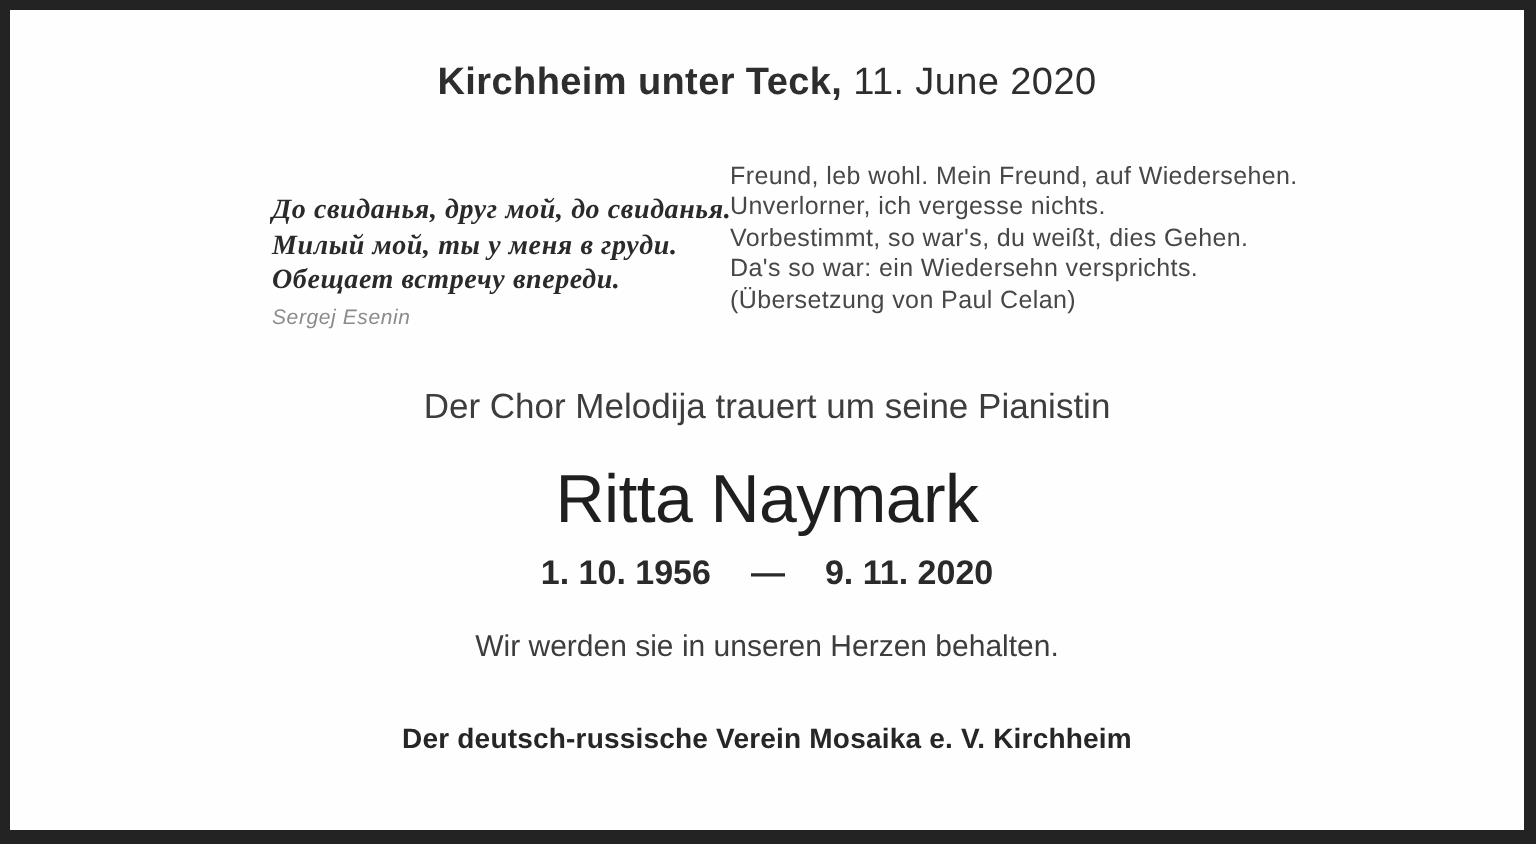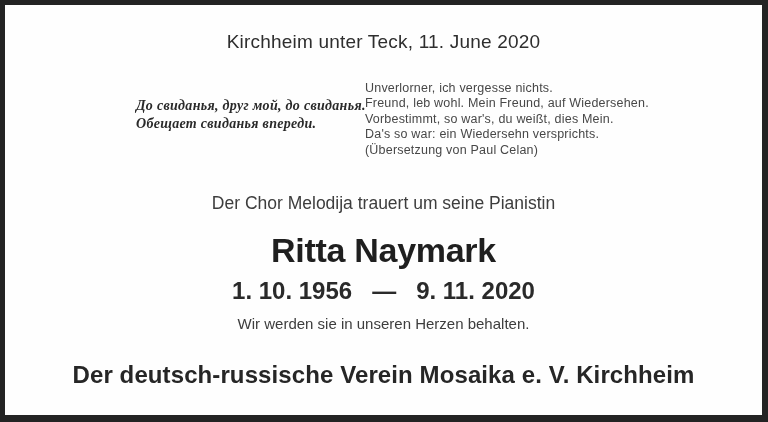--- a/index.html
+++ b/index.html
@@ -22,21 +22,21 @@
   .dateline {
     position: absolute;
     top: 26px;
     left: 0;
     width: 100%;
     text-align: center;
     font-size: 19px;
     color: #2e2e2e;
     letter-spacing: 0.2px;
   }
-  .dateline .place { font-weight: 400; }
+  .dateline .place { font-weight: 700; }
   .poem-ru {
     position: absolute;
     left: 131px;
     top: 92px;
     font-family: "Liberation Serif", serif;
     font-weight: 700;
     font-size: 14px;
     line-height: 17.5px;
     color: #2a2a2a;
     letter-spacing: 0.3px;
@@ -69,76 +69,78 @@
     font-size: 17.5px;
     color: #3d3d3d;
   }
   .name {
     position: absolute;
     top: 226px;
     left: 0;
     width: 100%;
     text-align: center;
     font-size: 34px;
-    font-weight: 700;
+    font-weight: 400;
     color: #1f1f1f;
     letter-spacing: -0.3px;
   }
   .dates {
     position: absolute;
     top: 272px;
     left: 0;
     width: 100%;
     display: flex;
     justify-content: center;
     gap: 20px;
-    font-size: 24px;
+    font-size: 17px;
     font-weight: 700;
     color: #2a2a2a;
   }
   .farewell {
     position: absolute;
     top: 310px;
     left: 0;
     width: 100%;
     text-align: center;
     font-size: 15px;
     color: #3d3d3d;
   }
   .signature {
     position: absolute;
     top: 356px;
     left: 0;
     width: 100%;
     text-align: center;
-    font-size: 24px;
+    font-size: 14px;
     font-weight: 700;
     color: #262626;
     letter-spacing: 0.1px;
   }
 </style>
 </head>
 <body>
 
 <div class="page">
 
   <div class="dateline">
     <span class="place">Kirchheim unter Teck,</span>
     <span class="date">11. June 2020</span>
   </div>
 
   <div class="poem-ru">
     <div>До свиданья, друг мой, до свиданья.</div>
-    <div>Обещает свиданья впереди.</div>
+    <div>Милый мой, ты у меня в груди.</div>
+    <div>Обещает встречу впереди.</div>
+    <div class="attribution">Sergej Esenin</div>
   </div>
 
   <div class="poem-de">
+    <div>Freund, leb wohl. Mein Freund, auf Wiedersehen.</div>
     <div>Unverlorner, ich vergesse nichts.</div>
-    <div>Freund, leb wohl. Mein Freund, auf Wiedersehen.</div>
-    <div>Vorbestimmt, so war's, du weißt, dies Mein.</div>
+    <div>Vorbestimmt, so war's, du weißt, dies Gehen.</div>
     <div>Da's so war: ein Wiedersehn versprichts.</div>
     <div>(Übersetzung von Paul Celan)</div>
   </div>
 
   <div class="intro">Der Chor Melodija trauert um seine Pianistin</div>
 
   <div class="name">Ritta Naymark</div>
 
   <div class="dates">
     <span>1. 10. 1956</span>

